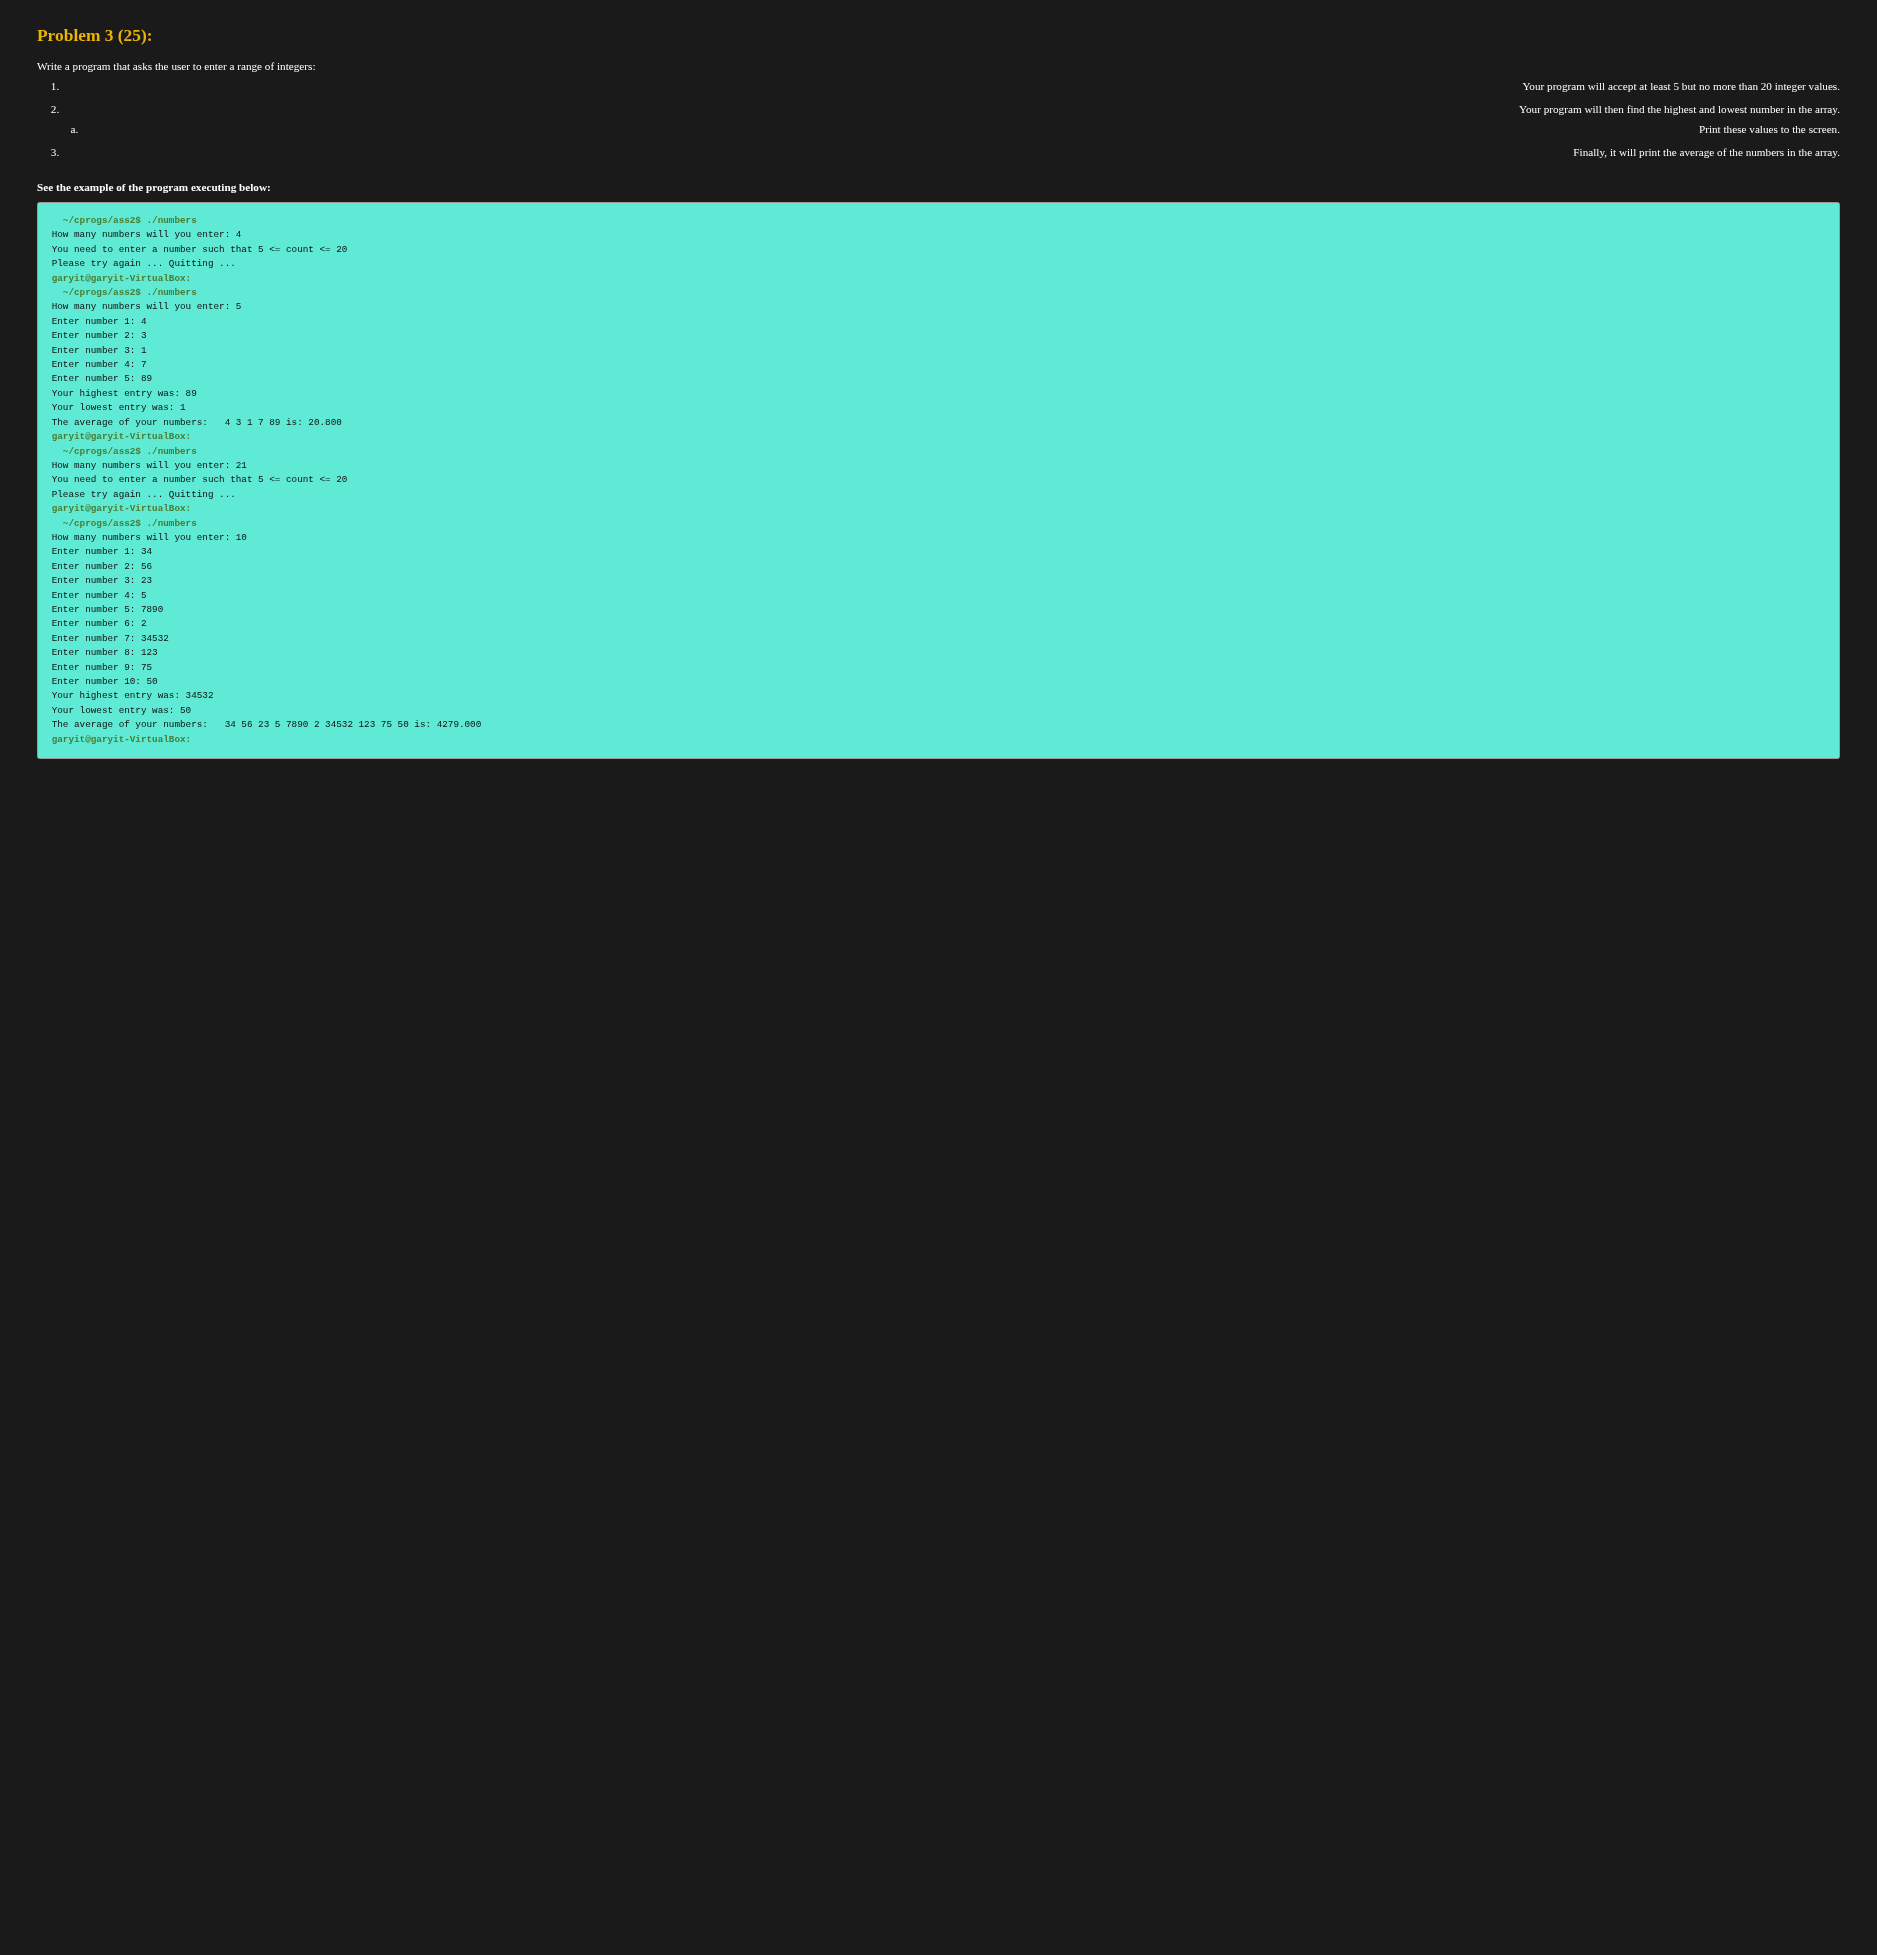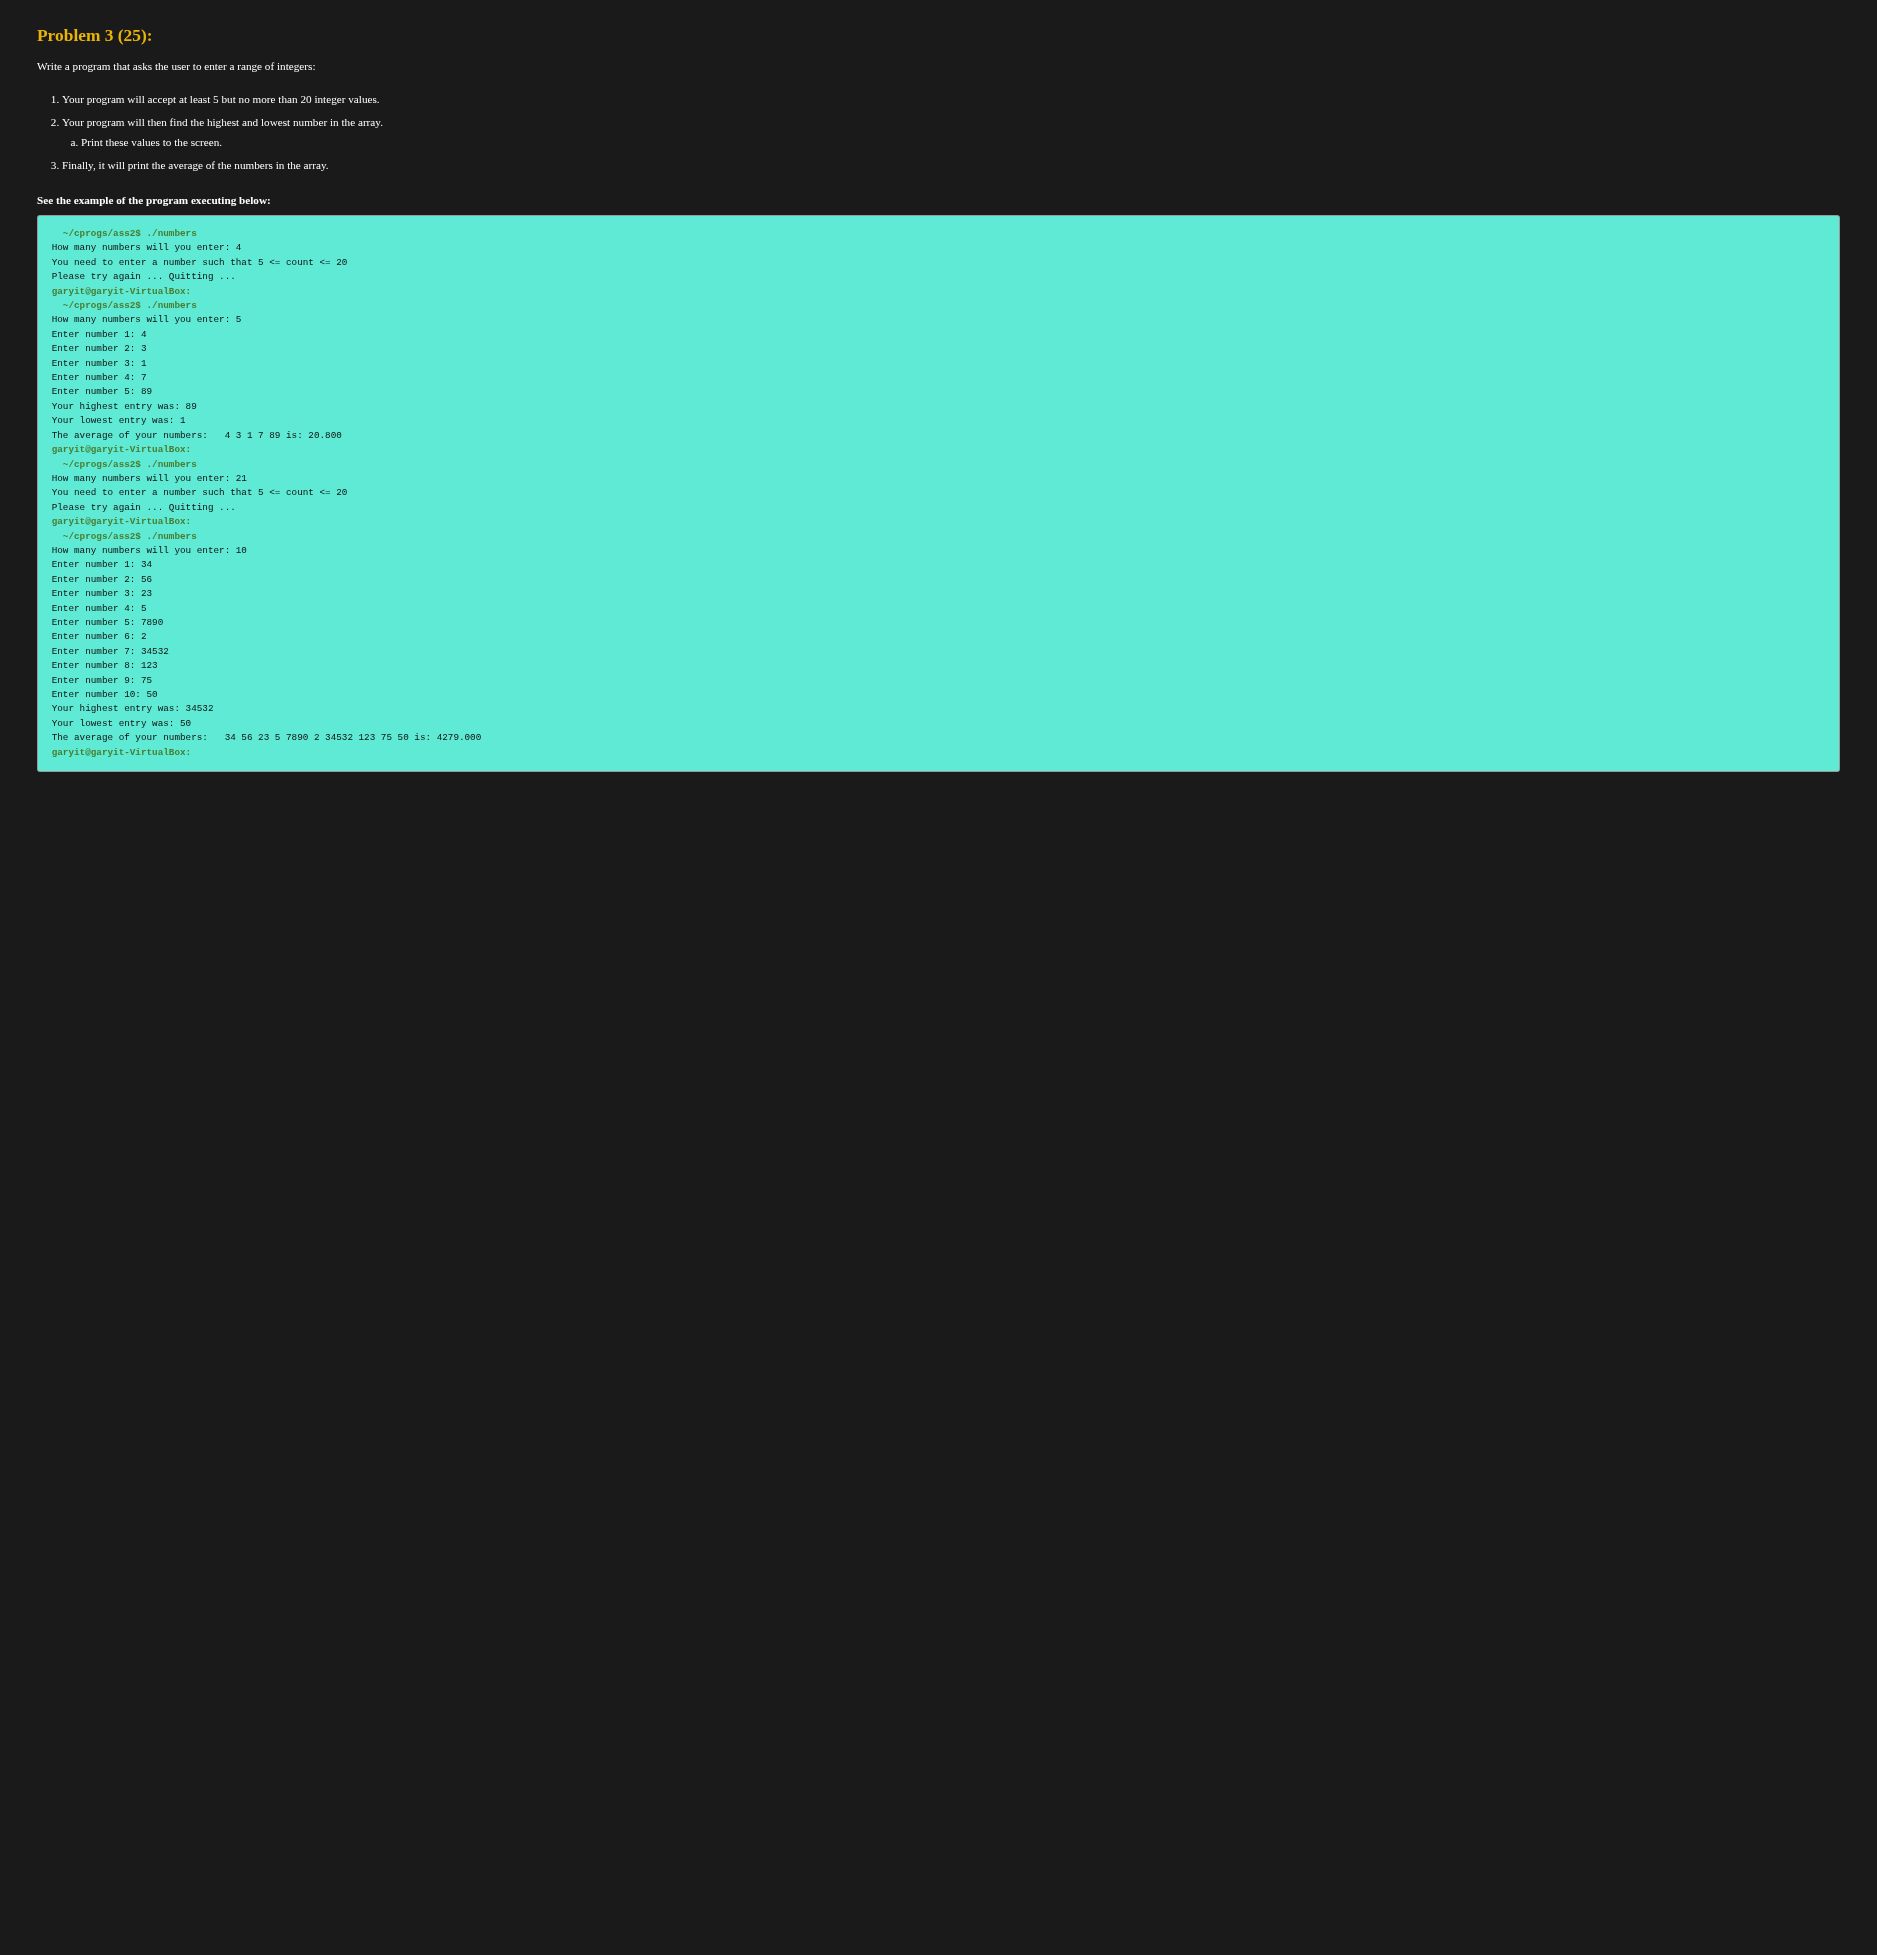--- a/index.html
+++ b/index.html
@@ -19,34 +19,35 @@
     .problem-title {
       font-size: 17.4px;
       font-weight: bold;
       color: #eab308;
       margin-bottom: 12.4px;
     }
 
     .problem-description {
       font-size: 11.2px;
       color: #ffffff;
-      margin-bottom: 13px;
+      margin-bottom: 0;
       line-height: 1.6;
     }
 
     .numbered-list {
       margin-left: 25px;
       margin-bottom: 6.2px;
     }
 
     .numbered-list li {
       font-size: 11.2px;
       color: #ffffff;
       line-height: 1.8;
       margin-bottom: 2.5px;
+      text-align: right;
     }
 
     .alpha-list {
       margin-left: 19px;
       list-style-type: lower-alpha;
     }
 
     .alpha-list li {
       font-size: 11.2px;
       color: #ffffff;

